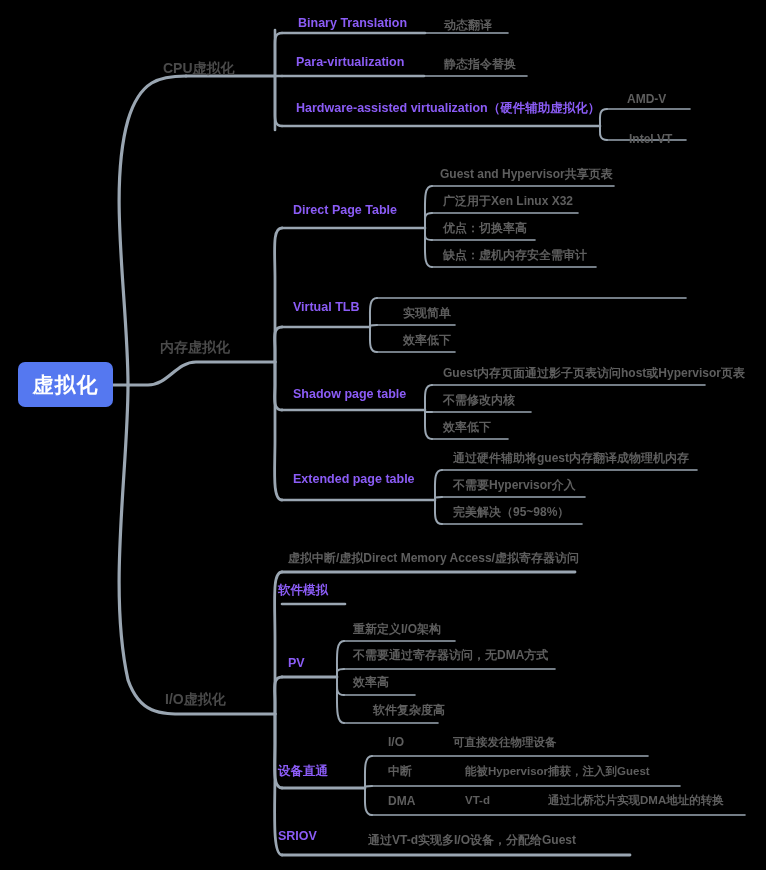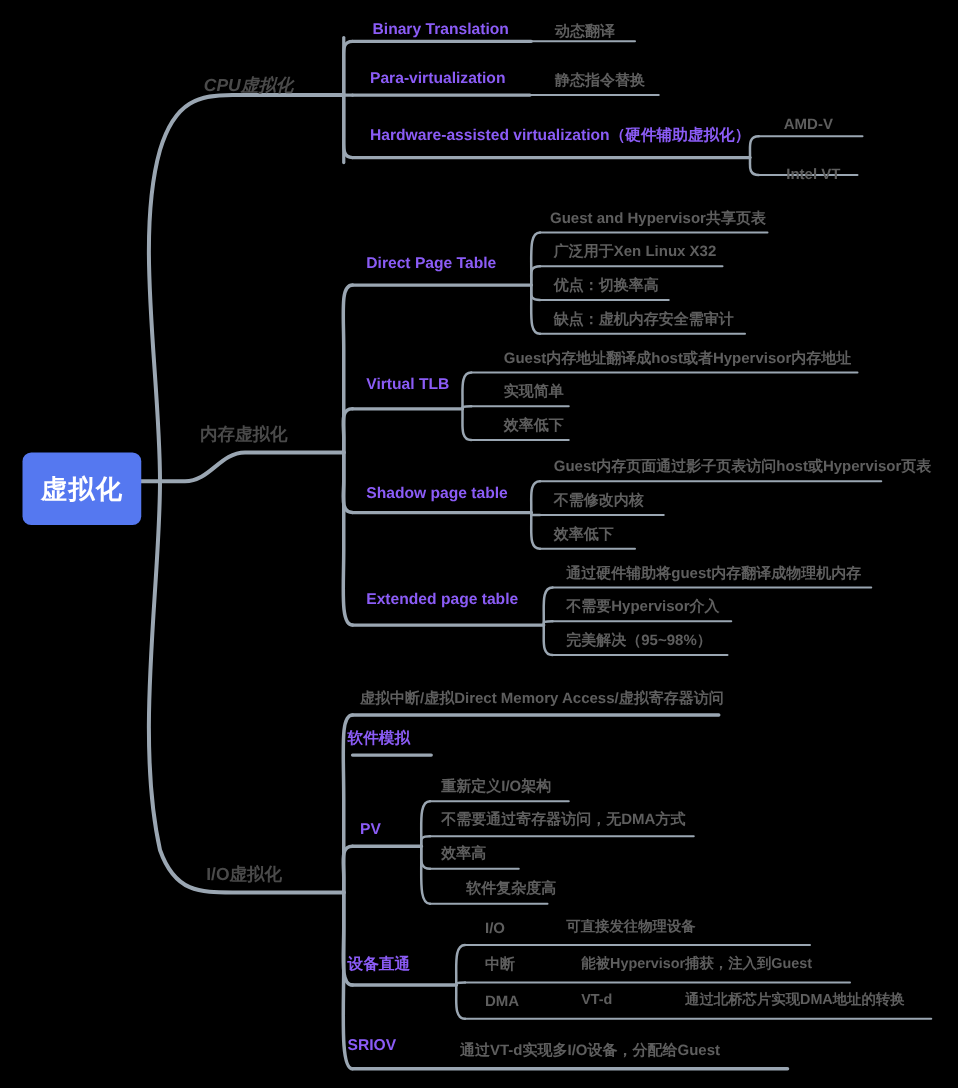--- a/index.html
+++ b/index.html
@@ -171,46 +171,45 @@
       <path d="M372,815 C364,815 365,803 365,796 L365,788" stroke-width="2.0"></path>
       <path d="M372,756 L648,756" stroke-width="1.6"></path>
       <path d="M372,786 L680,786" stroke-width="1.6"></path>
       <path d="M372,815 L745,815" stroke-width="1.6"></path>
 
       <path d="M282,855 L630,855" stroke-width="2.8"></path>
 
     </g>
   </svg>
 
-  <div class="root-node" style="left:18px; top:362px; width:95px; height:58px;">
+  <div class="root-node" style="left:18px; top:362px; width:95px; height:45px;">
     <span>虚拟化</span>
   </div>
 
-  <div class="node lvl1" style="left:163px; top:61px;font-style:italic;">CPU虚拟化</div>
+  <div class="node lvl1" style="left:163px; top:61px;">CPU虚拟化</div>
 
   <div class="node lvl2" style="left:298px; top:17px;">Binary Translation</div>
   <div class="node lvl3" style="left:444px; top:19px;">动态翻译</div>
 
   <div class="node lvl2" style="left:296px; top:56px;">Para-virtualization</div>
   <div class="node lvl3" style="left:444px; top:58px;">静态指令替换</div>
 
   <div class="node lvl2" style="left:296px; top:102px;">Hardware-assisted virtualization（硬件辅助虚拟化）</div>
   <div class="node lvl3" style="left:627px; top:93px;">AMD-V</div>
   <div class="node lvl3" style="left:629px; top:122px;margin-top:11px;">Intel VT</div>
 
   <div class="node lvl1" style="left:160px; top:340px;">内存虚拟化</div>
 
   <div class="node lvl2" style="left:293px; top:204px;">Direct Page Table</div>
   <div class="node lvl3" style="left:440px; top:168px;">Guest and Hypervisor共享页表</div>
   <div class="node lvl3" style="left:443px; top:195px;">广泛用于Xen Linux X32</div>
   <div class="node lvl3" style="left:443px; top:222px;">优点：切换率高</div>
   <div class="node lvl3" style="left:443px; top:249px;">缺点：虚机内存安全需审计</div>
 
   <div class="node lvl2" style="left:293px; top:301px;">Virtual TLB</div>
-  <div class="node lvl3" style="left:403px; top:280px;">Guest内存地址翻译成host或者Hypervisor内存地址</div>
   <div class="node lvl3" style="left:403px; top:307px;">实现简单</div>
   <div class="node lvl3" style="left:403px; top:334px;">效率低下</div>
 
   <div class="node lvl2" style="left:293px; top:388px;">Shadow page table</div>
   <div class="node lvl3" style="left:443px; top:367px;">Guest内存页面通过影子页表访问host或Hypervisor页表</div>
   <div class="node lvl3" style="left:443px; top:394px;">不需修改内核</div>
   <div class="node lvl3" style="left:443px; top:421px;">效率低下</div>
 
   <div class="node lvl2" style="left:293px; top:473px;">Extended page table</div>
   <div class="node lvl3" style="left:453px; top:452px;">通过硬件辅助将guest内存翻译成物理机内存</div>

